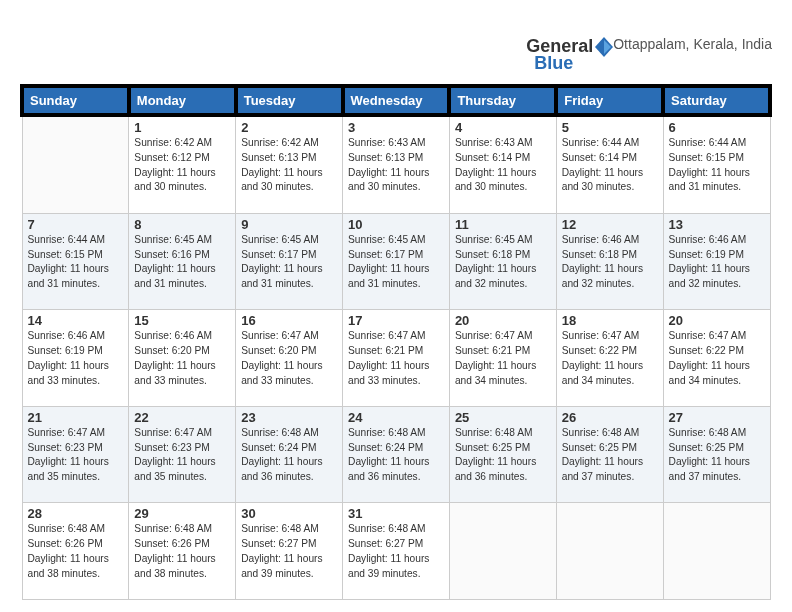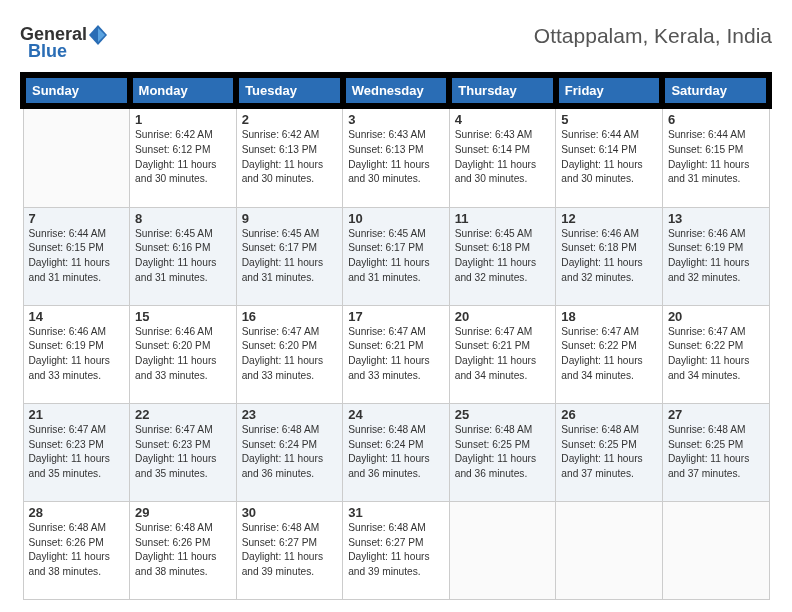--- a/index.html
+++ b/index.html
@@ -6,23 +6,24 @@
     body {
       font-family: Arial, sans-serif;
       background: #fff;
       width: 792px;
       height: 612px;
       overflow: hidden;
     }
     .page {
       width: 792px;
       height: 612px;
-      padding: 24px 20px 12px 20px;
+      padding: 36px 20px 12px 20px;
       display: flex;
       flex-direction: column;
+      align-items: flex-end;
     }
     .header {
       display: flex;
       justify-content: space-between;
       align-items: flex-start;
       margin-bottom: 10px;
     }
     .logo {
       display: flex;
       flex-direction: column;
@@ -46,36 +47,36 @@
     .title-block {
       text-align: right;
     }
     .month-title {
       font-size: 36px;
       font-weight: bold;
       color: #333;
       line-height: 1.1;
     }
     .location {
-      font-size: 21px;
+      font-size: 14px;
       color: #555;
     }
     .calendar {
       flex: 1;
       border-collapse: collapse;
       width: 100%;
       table-layout: fixed;
     }
     .calendar th {
       background-color: #2a6db5;
       color: #fff;
       text-align: left;
       padding: 5px 6px;
       font-size: 13px;
-      border: 6px solid #000000;
+      border: 4px solid #000000;
     }
     .calendar td {
       border: 1px solid #ccc;
       vertical-align: top;
       padding: 3px 5px;
       font-size: 10.5px;
       color: #333;
       height: 78px;
     }
     .calendar td.empty {

